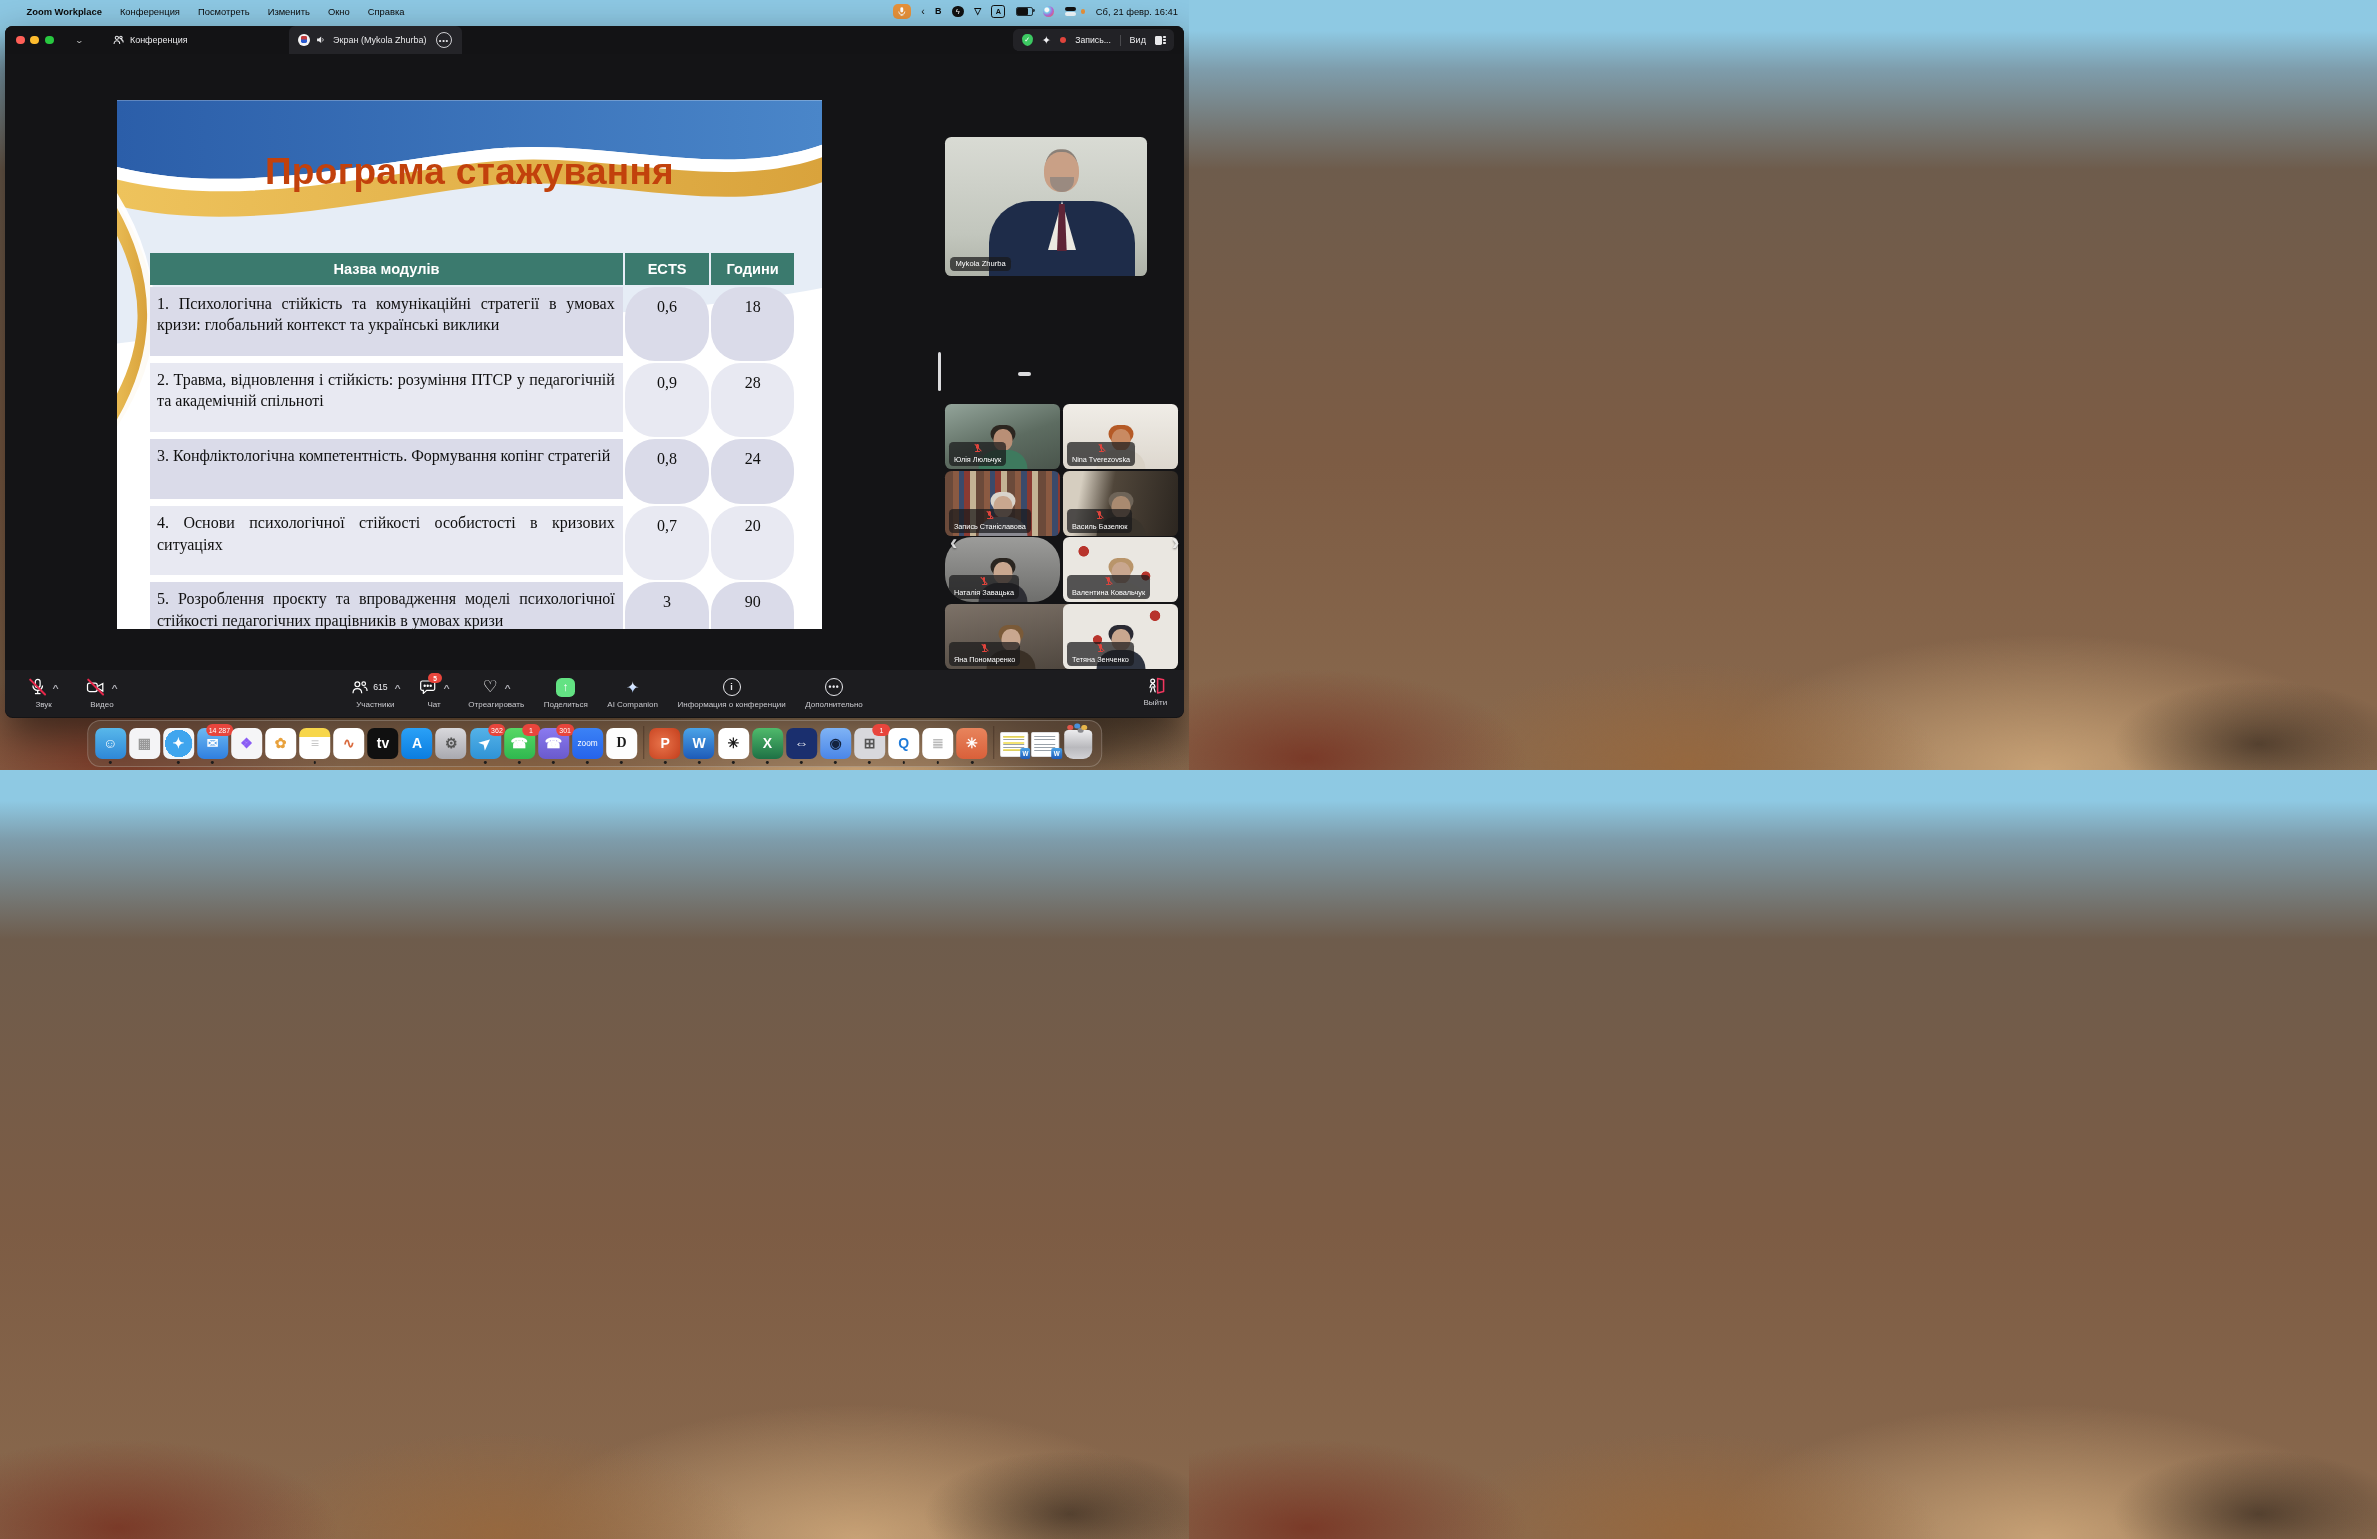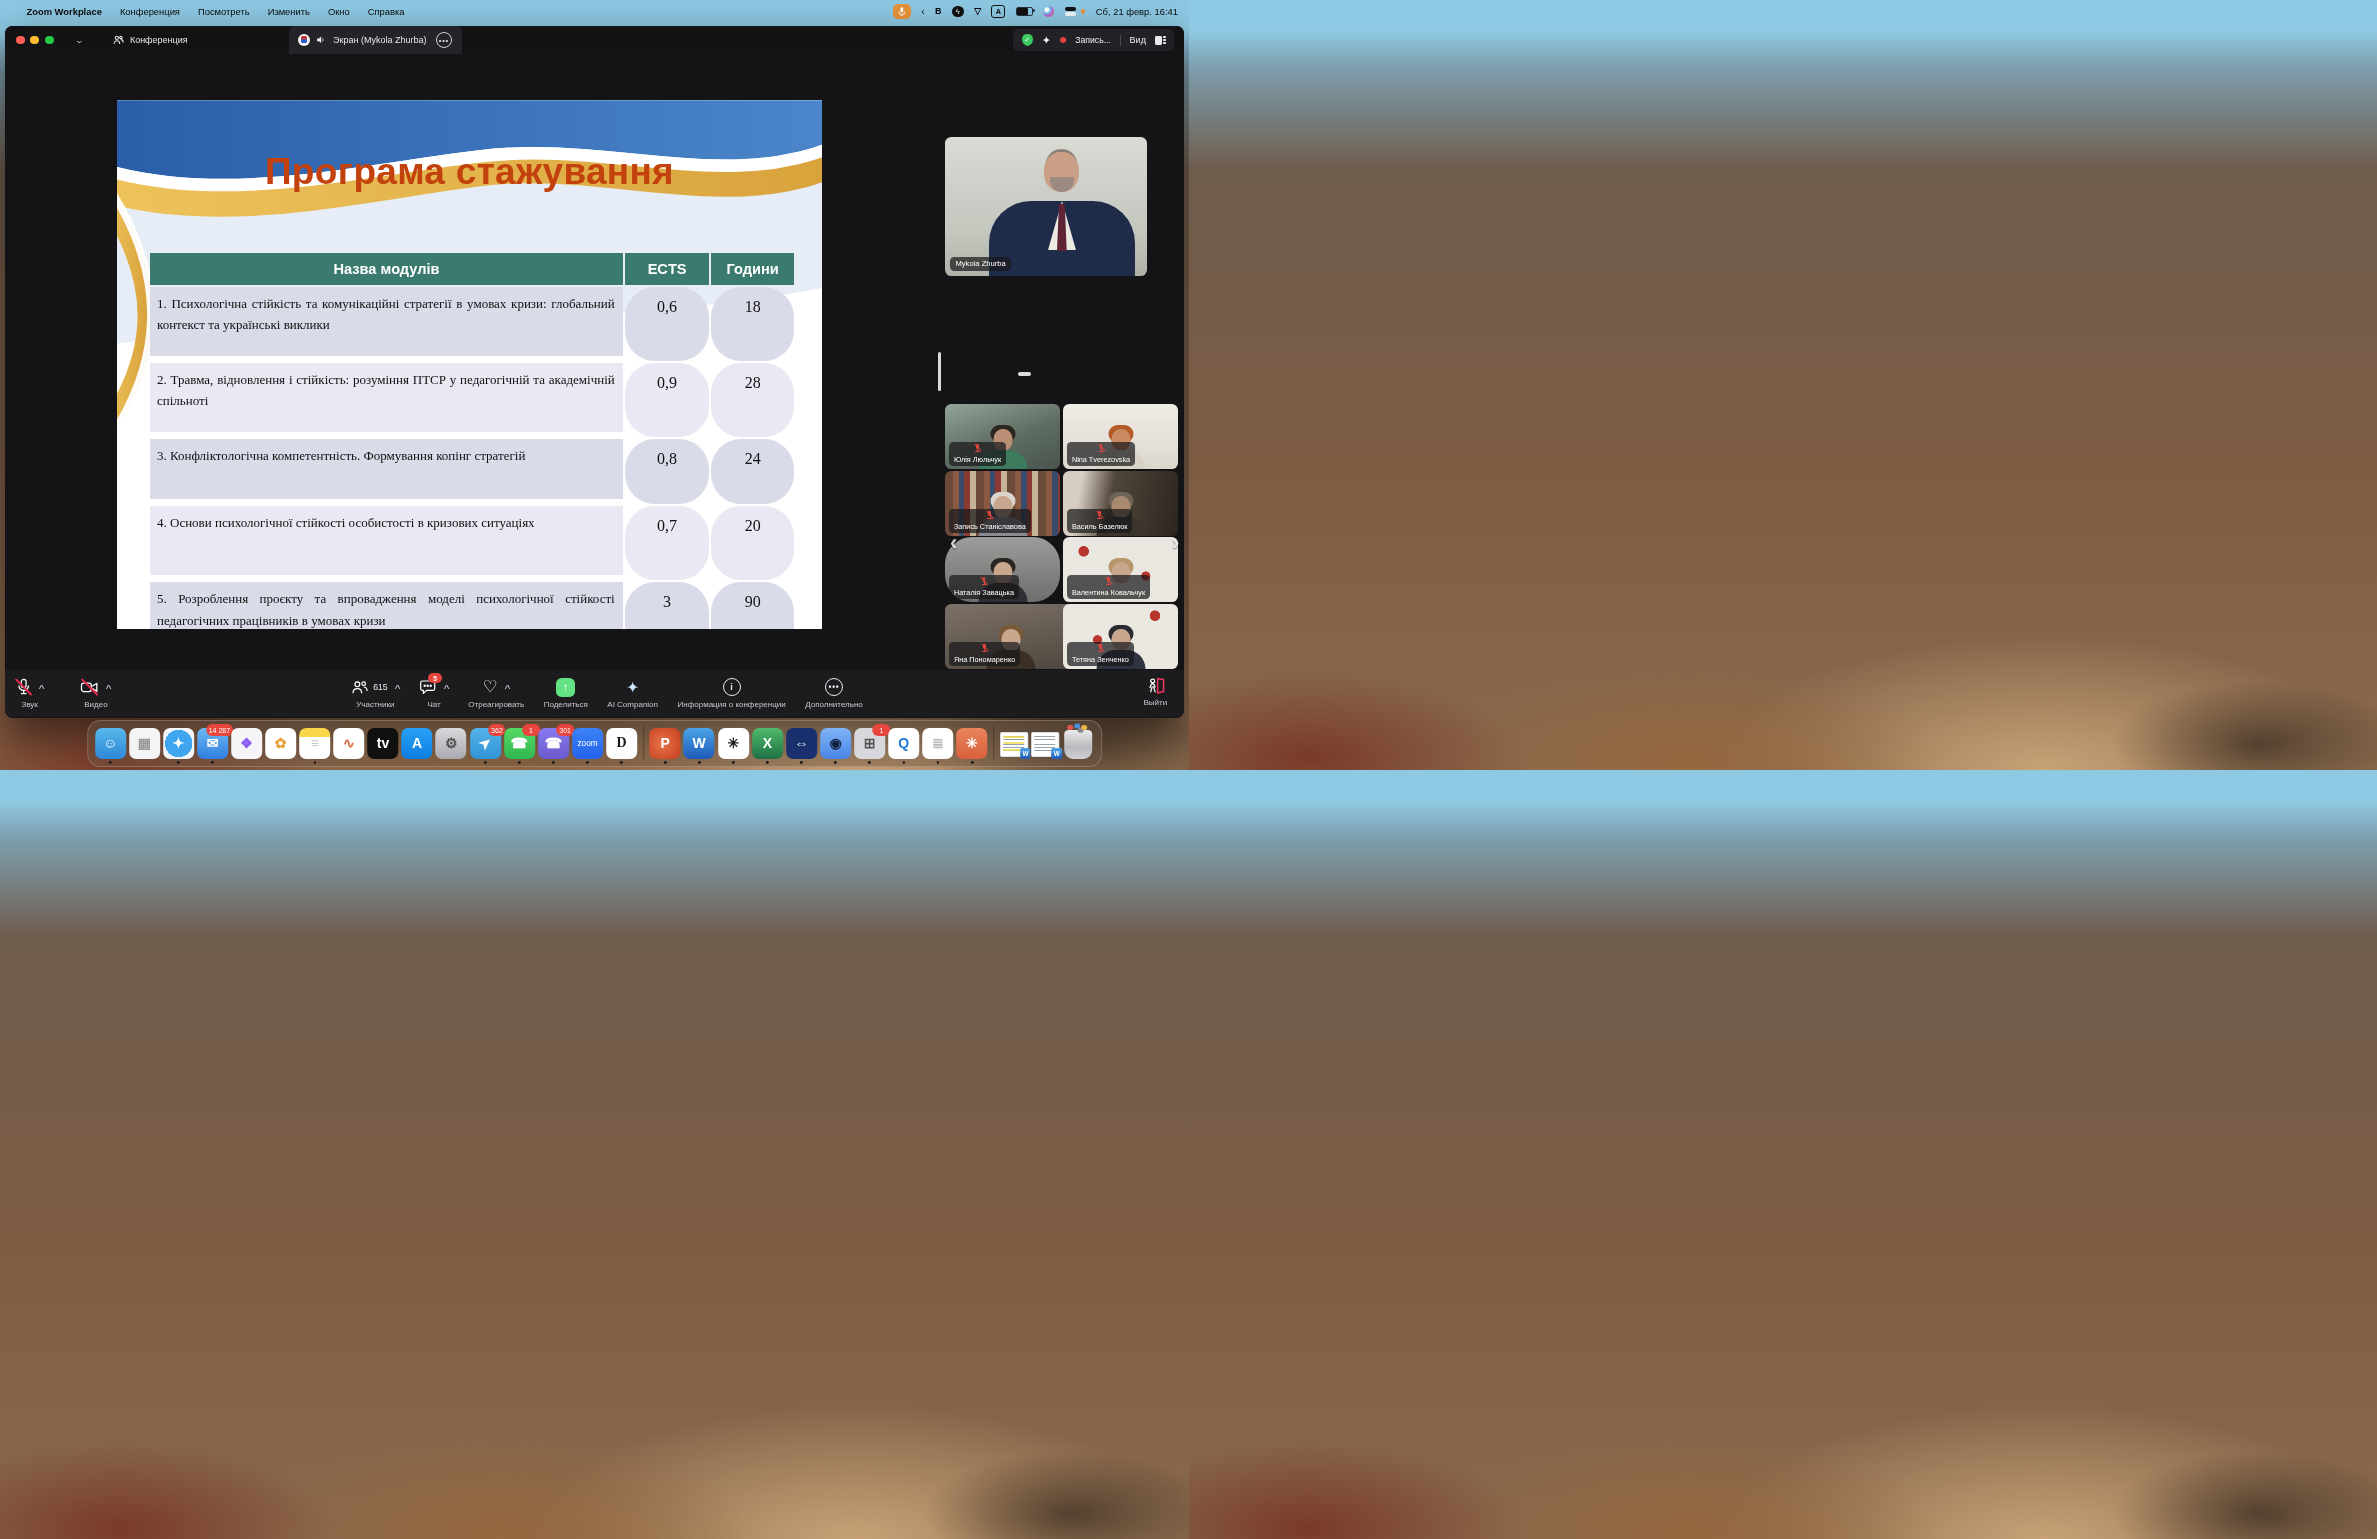--- a/index.html
+++ b/index.html
@@ -72,21 +72,21 @@
   .slide svg.waves{position:absolute;left:0;top:0;}
   .slide-title{position:absolute;left:0;top:51px;width:100%;text-align:center;
     font-size:37px;font-weight:bold;color:#c2410c;letter-spacing:0.3px;}
   .ptable{position:absolute;left:33px;top:153px;width:640px;font-family:"Liberation Serif",serif;}
   .prow{display:grid;grid-template-columns:473px 84px 83px;column-gap:2.1px;margin-bottom:2.1px;}
   .pcell{background:#dadbe9;color:#101010;}
   .prow.alt .pcell{background:#e8e9f2;}
   .prow.head .pcell{background:#3b7a6e;color:#fff;font-family:"Liberation Sans",sans-serif;
     font-weight:bold;display:flex;align-items:center;justify-content:center;}
   .prow.head{height:32px;}
-  .cell-name{padding:5.6px 8.3px 0 7px;font-size:13px;line-height:21.6px;text-align:justify;}
+  .cell-name{padding:5.6px 8.3px 0 7px;font-size:16px;line-height:21.6px;text-align:justify;}
   .cell-num{font-size:16px;display:flex;justify-content:center;padding-top:11px;border-radius:30px;}
   .prow.head .pcell{font-size:14.6px;}
   .h1{height:63px}.h2{height:63px}.h3{height:54px}.h4{height:63px}.h5{height:63px}
 
   
   .tile{position:absolute;border-radius:6.3px;overflow:hidden;background:#333;}
   .main-tile{left:945px;top:137px;width:202px;height:139px;
     background:linear-gradient(180deg,#d9dbd4 0%,#c2c6bd 70%,#aeb2a8 100%);}
   .mfig-head{position:absolute;left:99px;top:15.3px;width:35px;height:40px;border-radius:46%;
     background:#c9a086;box-shadow:0 -4.2px 0 -1.4px #8a8078;}
@@ -128,21 +128,21 @@
   .gal-chev{position:absolute;top:530px;color:rgba(255,255,255,.8);font-size:22px;font-weight:bold;
     text-shadow:0 0.7px 2.1px rgba(0,0,0,.5);}
   .gal-chev.left{left:950px;}
   .gal-chev.right{left:1172px;}
 
   
   .ztoolbar{position:absolute;left:0;bottom:0;width:100%;height:47px;background:#1c1c1f;}
   .tbtn{display:flex;flex-direction:column;align-items:center;gap:3.5px;color:#c9c9ce;font-size:8px;}
   .icrow{display:flex;align-items:center;gap:7px;height:19px;position:relative;}
   .chev{color:#b2b2b8;font-size:7px;transform:scaleX(1.7);}
-  .tb-left{position:absolute;left:10px;top:7.6px;display:flex;gap:36px;align-items:flex-end;}
+  .tb-left{position:absolute;left:24px;top:7.6px;display:flex;gap:28px;align-items:flex-end;}
   .tb-center{position:absolute;left:346px;top:7.6px;display:flex;gap:19.5px;align-items:flex-start;}
   .tb-right{position:absolute;right:16.7px;top:5.6px;}
   .slash{position:absolute;width:23px;height:2.4px;background:#e8274b;transform:rotate(45deg);
     left:-2.8px;top:8.3px;border-radius:1.4px;}
   .pcount{color:#ececf0;font-size:8.7px;margin-left:-2.1px;}
   .chatwrap{position:relative;}
   .badge-red{position:absolute;top:-4.9px;right:-5.6px;min-width:10.4px;height:10.4px;border-radius:5.6px;
     background:#e8453c;color:#fff;font-size:6.6px;font-weight:bold;display:flex;align-items:center;
     justify-content:center;padding:0 2.1px;}
   .sharebox{width:19px;height:19px;border-radius:5.6px;background:#63e283;color:#fff;

